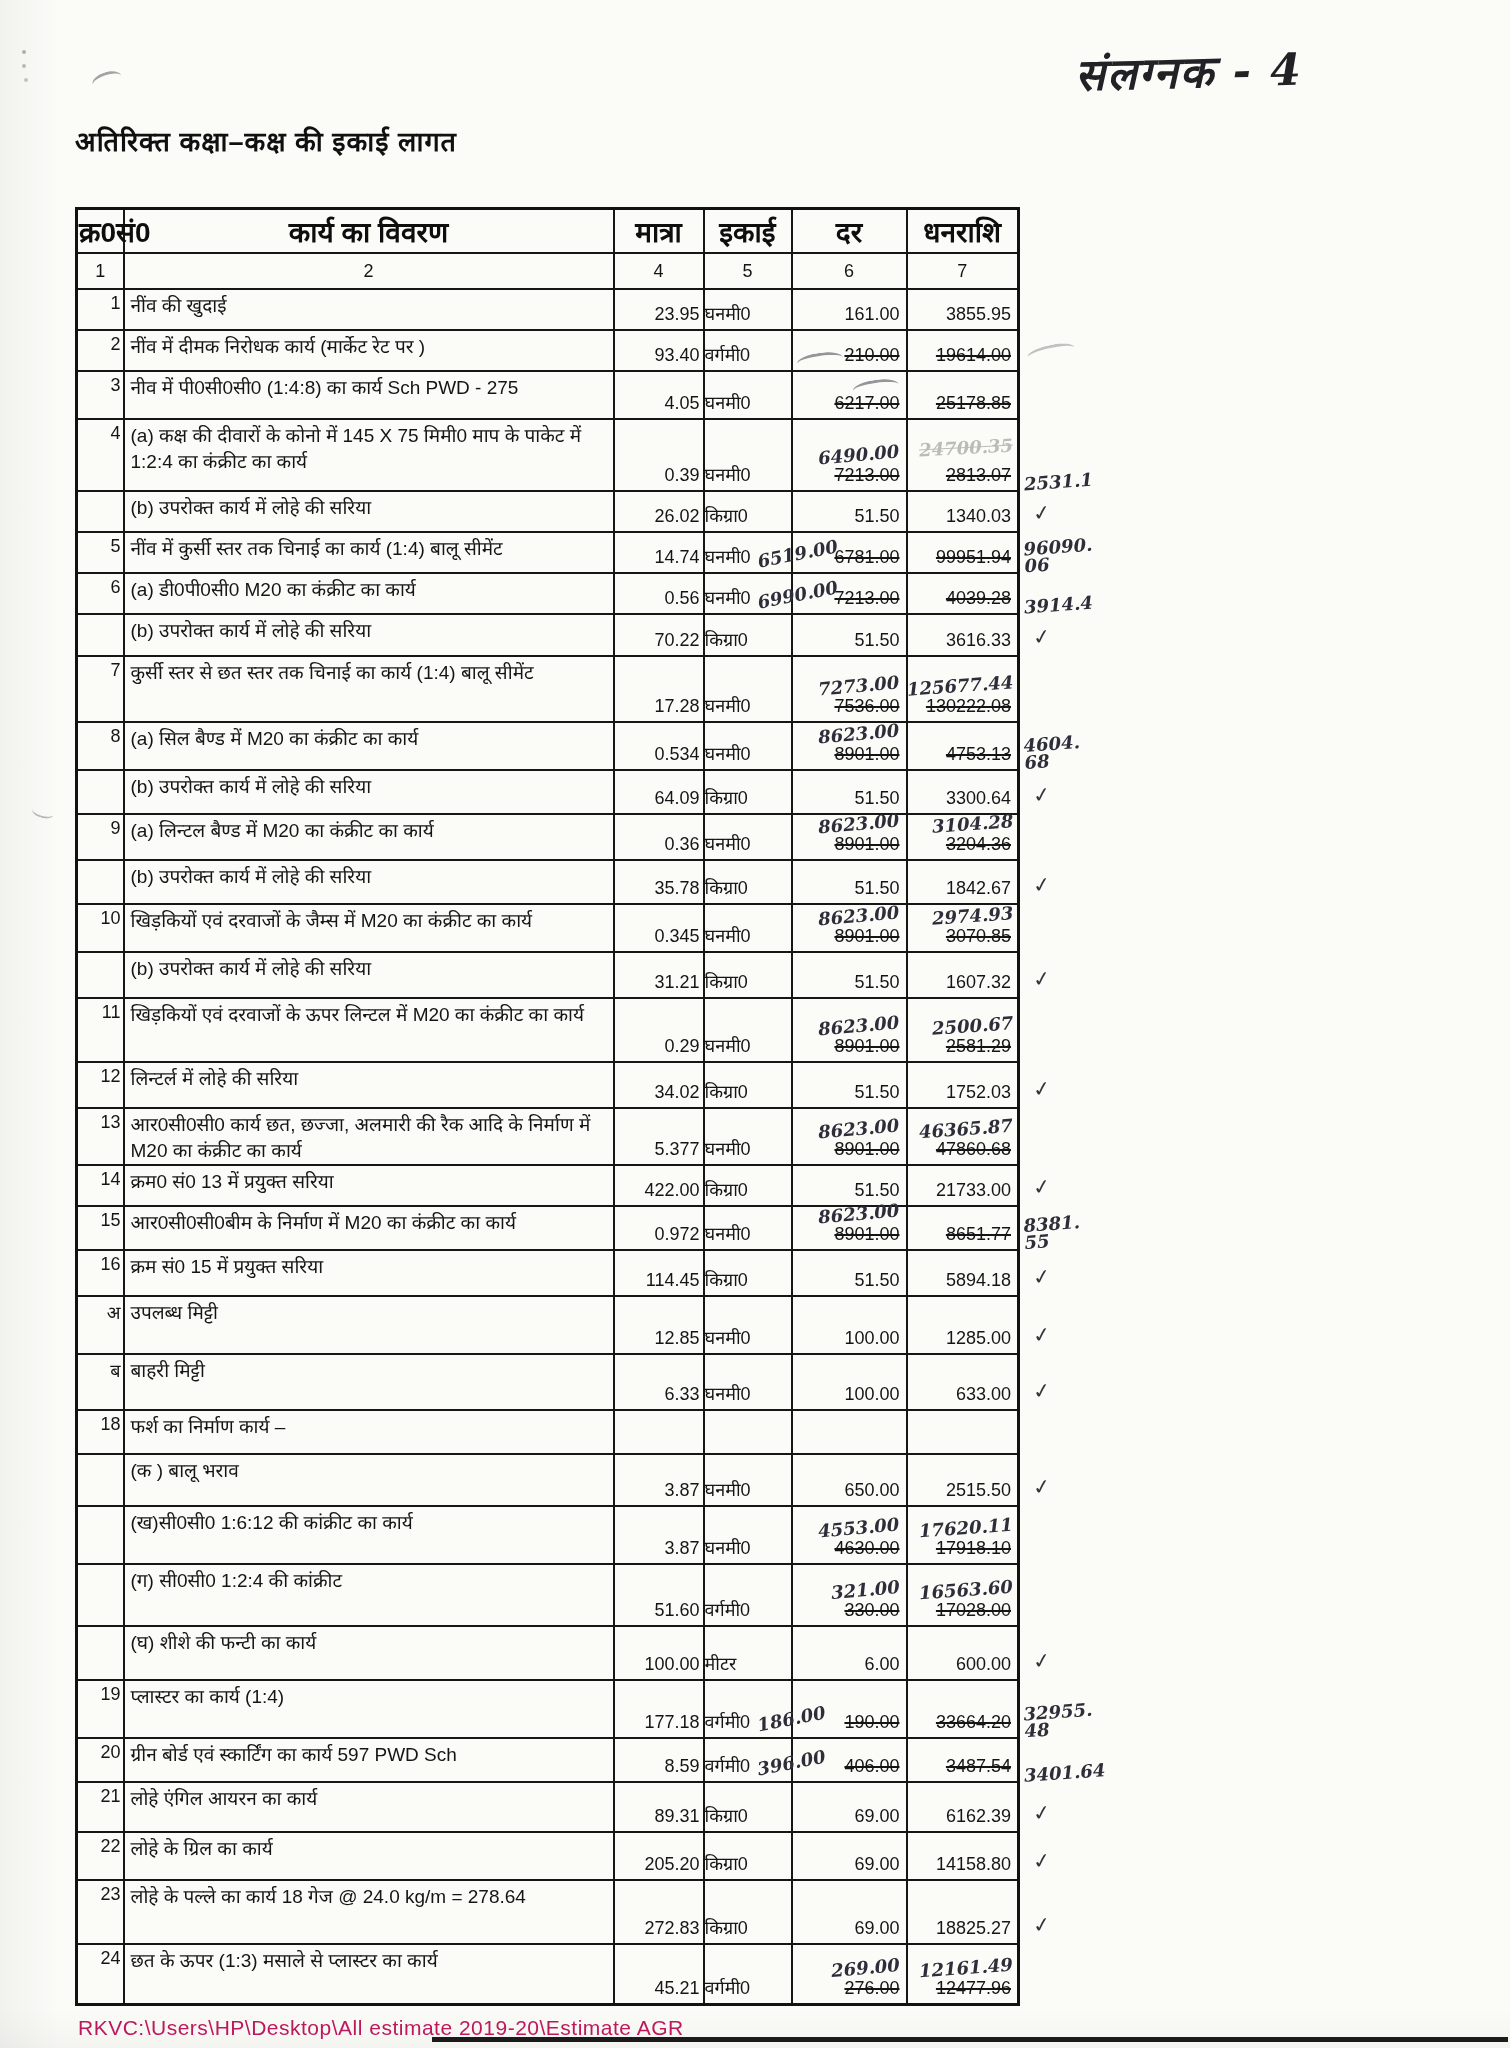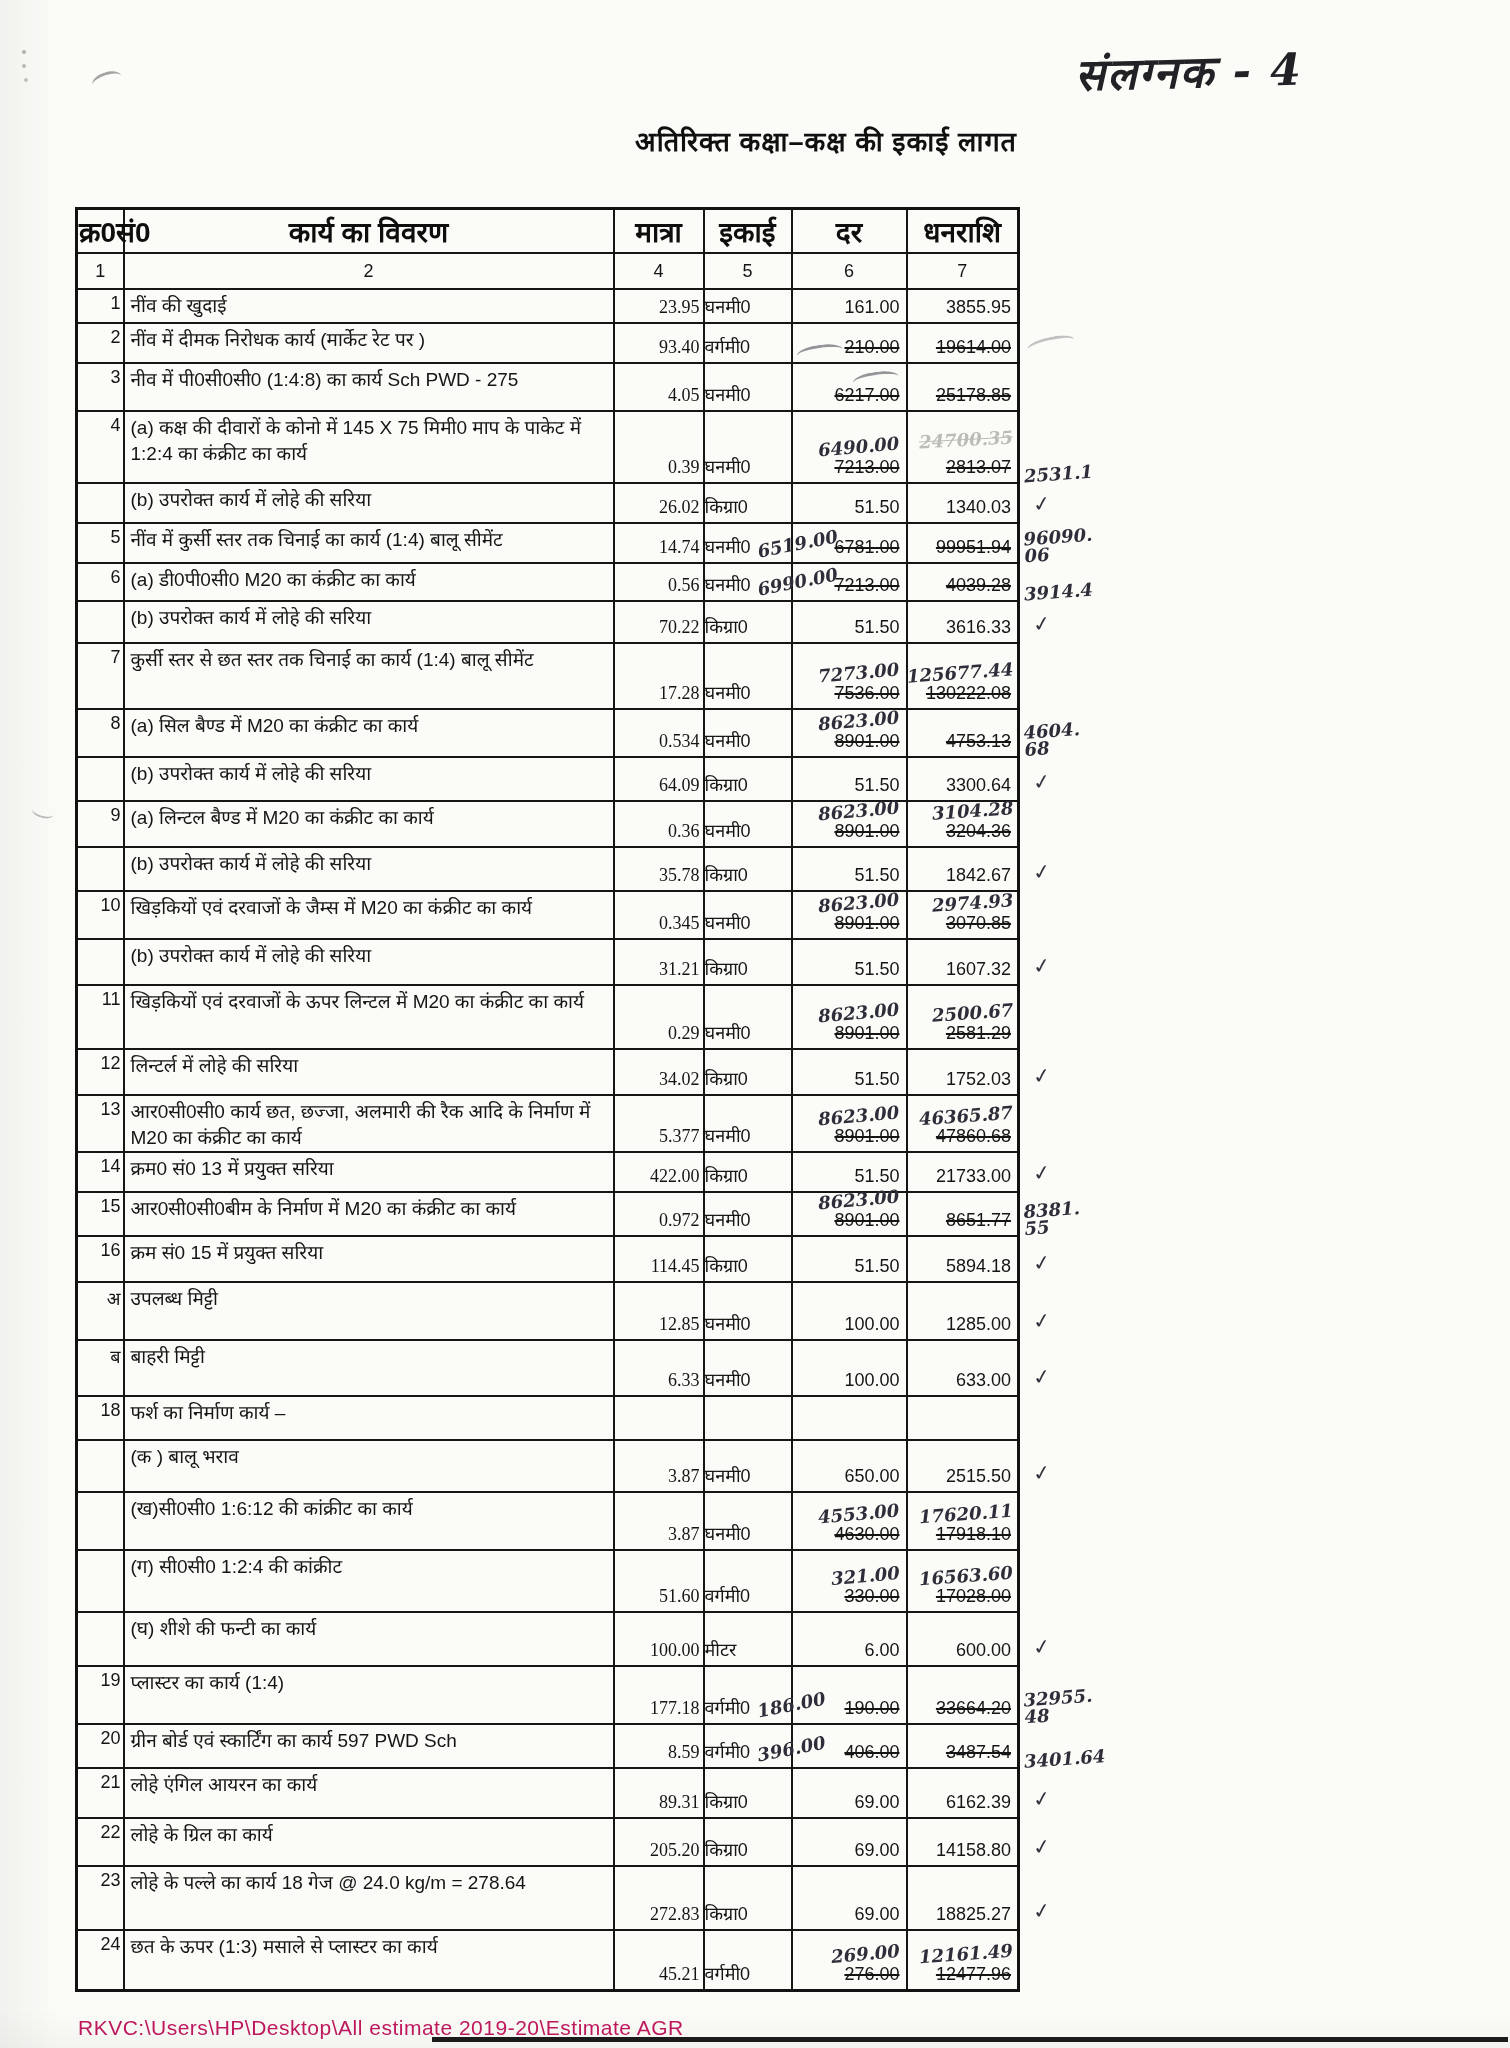--- a/index.html
+++ b/index.html
@@ -11,40 +11,40 @@
   
   .scan-shade{position:absolute;inset:0;pointer-events:none;
     background:linear-gradient(90deg,rgba(0,0,0,.04),rgba(0,0,0,0) 60px),
                linear-gradient(0deg,rgba(0,0,0,.03),rgba(0,0,0,0) 40px);}
   .annexure{
     position:absolute;left:1075px;top:38px;width:420px;
     font-family:"DejaVu Serif",serif;font-style:italic;font-weight:bold;
     font-size:44px;color:#222226;transform:rotate(-1.5deg);letter-spacing:2px;
   }
   .doc-title{
-    position:absolute;left:75px;top:122px;width:942px;text-align:right;
+    position:absolute;left:75px;top:122px;width:942px;text-align:left;
     font-size:27px;font-weight:bold;letter-spacing:1px;color:#101010;
   }
   table.cost{
     position:absolute;left:75px;top:207px;width:942px;
     border-collapse:collapse;table-layout:fixed;border:3px solid #121212;
   }
   table.cost col.c-sn{width:47px;}
   table.cost col.c-desc{width:490px;}
   table.cost col.c-qty{width:90px;}
   table.cost col.c-unit{width:88px;}
   table.cost col.c-rate{width:115px;}
   table.cost col.c-amt{width:112px;}
   table.cost th,table.cost td{border:2px solid #161616;overflow:visible;}
   th.hdr{font-size:28px;font-weight:bold;text-align:center;height:40px;color:#0e0e0e;}
   td.colnum{font-size:18px;text-align:center;height:32px;}
   td.sn{text-align:right;vertical-align:top;font-size:18px;padding:3px 2px 0 0;}
   td.desc{text-align:left;vertical-align:top;font-size:19px;line-height:1.38;
           padding:3px 4px 0 6px;}
-  td.qty{text-align:right;vertical-align:bottom;font-size:18px;padding:4px 3px 4px 0;font-family:Liberation Serif, serif;}
+  td.qty{text-align:right;vertical-align:bottom;font-size:18px;padding:14px 3px 4px 0;}
   td.unit{text-align:left;vertical-align:bottom;font-size:18px;padding:0 0 4px 0;}
   td.rate,td.amount{text-align:right;vertical-align:bottom;font-size:18px;
           padding:0 6px 4px 0;position:relative;}
   .struck{text-decoration:line-through;text-decoration-thickness:2px;}
   .hw{font-family:"DejaVu Serif",serif;font-style:italic;font-weight:bold;
       color:#2e2e3a;font-size:18px;white-space:nowrap;}
   .hw-rate-above{position:absolute;right:6px;bottom:25px;transform:rotate(-5deg);}
   .hw-rate-left{position:absolute;left:-36px;bottom:8px;transform:rotate(-11deg);}
   .hw-amt{position:absolute;right:4px;bottom:25px;transform:rotate(-4deg);}
   .margin-note{position:absolute;left:100%;margin-left:7px;bottom:0;

